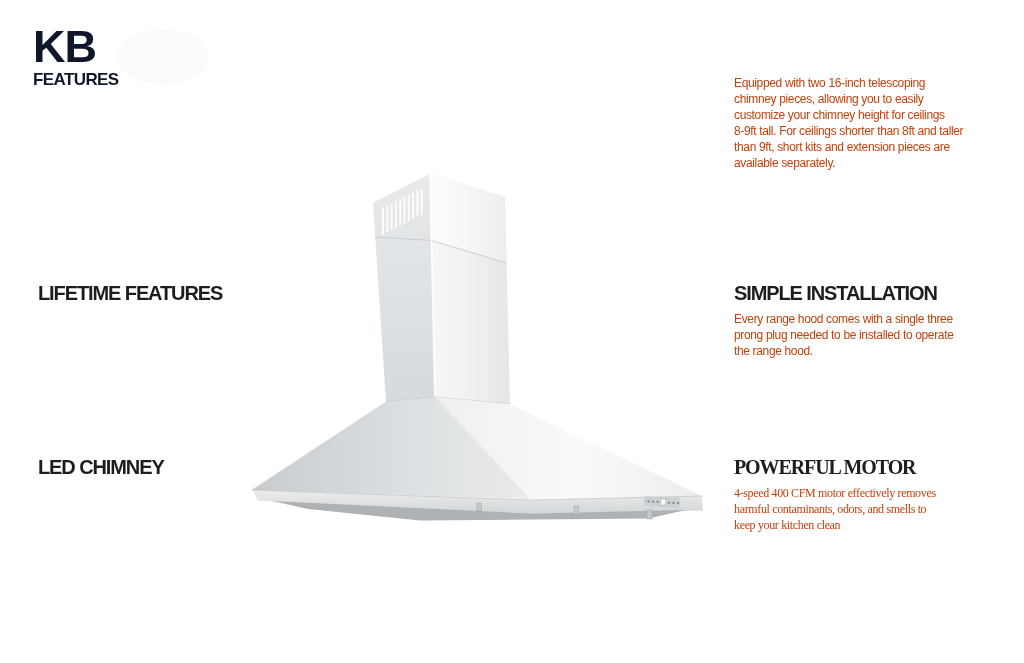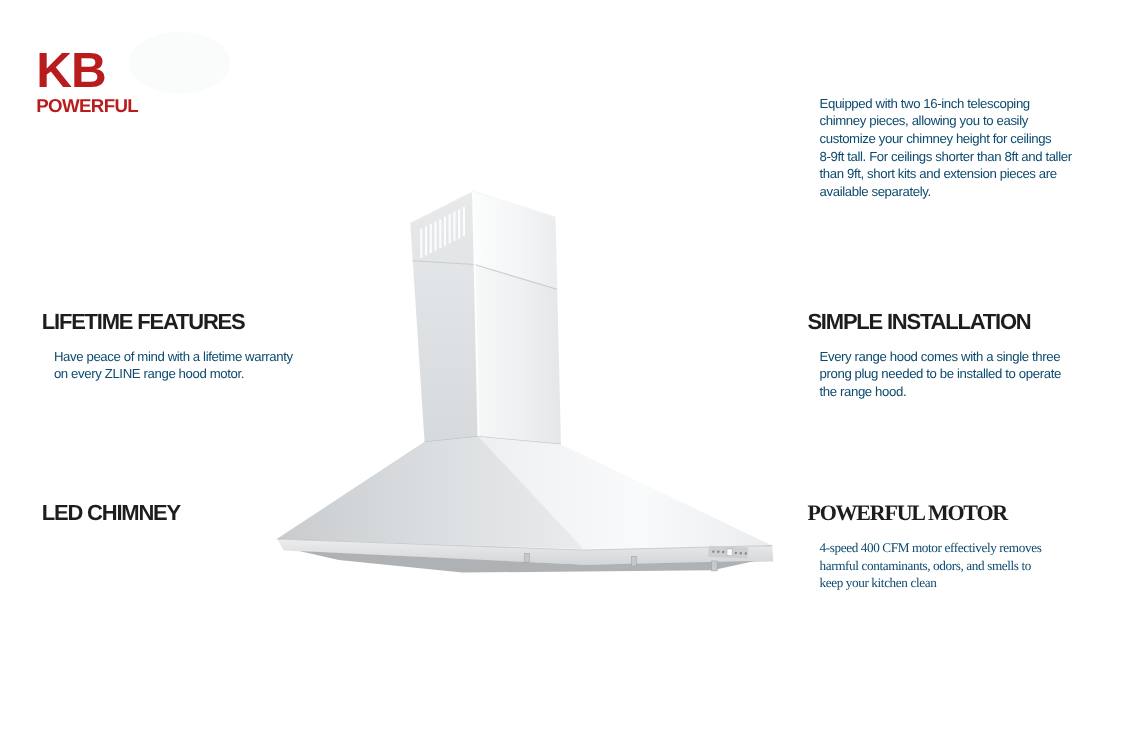--- a/index.html
+++ b/index.html
@@ -9,39 +9,39 @@
     height: 663px;
     background: #ffffff;
     overflow: hidden;
     font-family: "Liberation Sans", sans-serif;
   }
   .product-svg {
     position: absolute;
     left: 0; top: 0;
     width: 1024px; height: 663px;
   }
-  .brand { position: absolute; left: 33px; top: 41px; color: #b91c1c; }
+  .brand { position: absolute; left: 33px; top: 24px; color: #0f172a; }
   .brand-model {
     font-size: 45px; font-weight: 700; line-height: 1;
     letter-spacing: -1px;
   }
   .brand-label {
     font-size: 17px; font-weight: 700; letter-spacing: -0.6px;
     margin-top: 1px;
   }
   .feature { position: absolute; }
   .feature-title {
     margin: 0 0 6px 0;
     font-size: 20px; font-weight: 700; line-height: 23px;
     letter-spacing: -1.1px; color: #1d1d1f;
   }
   .feature-body {
-    margin: 11px;
+    margin: 0;
     font-size: 12px; line-height: 16px; letter-spacing: -0.35px;
-    color: #0c4a6e;
+    color: #c2410c;
     white-space: pre-line;
   }
   .f-telescoping { left: 734px; top: 75px;  width: 282px; }
   .f-lifetime    { left: 38px;  top: 282px; width: 300px; }
   .f-simple      { left: 734px; top: 282px; width: 282px; }
   .f-led         { left: 38px;  top: 456px; width: 280px; }
   .f-powerful    { left: 734px; top: 456px; width: 290px; font-family: Liberation Serif, serif; }
 </style>
 </head>
 <body>
@@ -138,36 +138,34 @@
         <rect x="660.8" y="498.8" width="5" height="6.2" fill="#fafbfb" stroke="#909395" stroke-width="0.4"></rect>
         <circle cx="669" cy="502.4" r="1.1" fill="#838688"></circle>
         <circle cx="673.5" cy="502.4" r="1.1" fill="#838688"></circle>
         <circle cx="678" cy="502.4" r="1.1" fill="#838688"></circle>
       </g>
     </g>
   </svg>
 
   <header class="brand">
     <div class="brand-model">KB</div>
-    <div class="brand-label">POWERFUL</div>
+    <div class="brand-label">FEATURES</div>
   </header>
 
   <section class="feature f-telescoping">
     <p class="feature-body">Equipped with two 16-inch telescoping
 chimney pieces, allowing you to easily
 customize your chimney height for ceilings
 8-9ft tall. For ceilings shorter than 8ft and taller
 than 9ft, short kits and extension pieces are
 available separately.</p>
   </section>
 
   <section class="feature f-lifetime">
     <h2 class="feature-title">LIFETIME FEATURES</h2>
-    <p class="feature-body">Have peace of mind with a lifetime warranty
-on every ZLINE range hood motor.</p>
   </section>
 
   <section class="feature f-simple">
     <h2 class="feature-title">SIMPLE INSTALLATION</h2>
     <p class="feature-body">Every range hood comes with a single three
 prong plug needed to be installed to operate
 the range hood.</p>
   </section>
 
   <section class="feature f-led">

